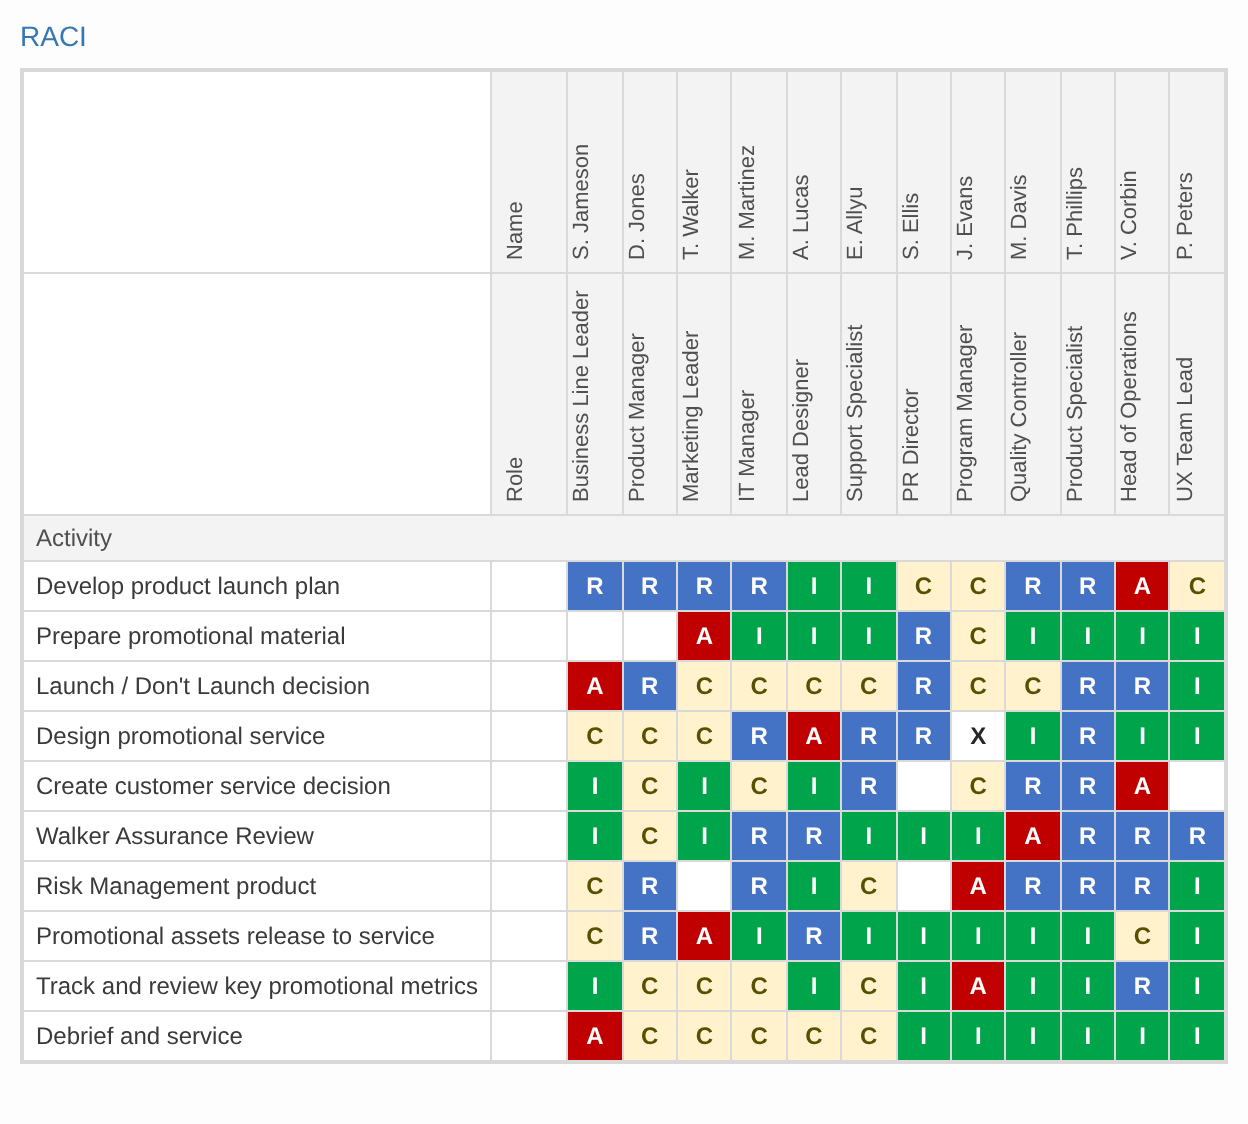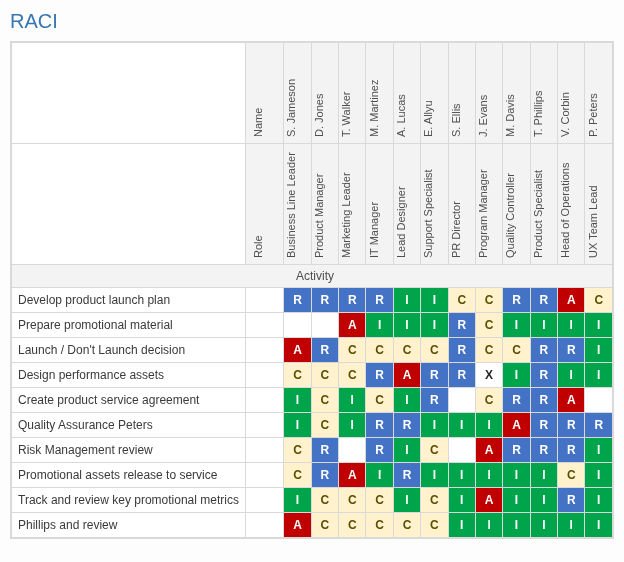--- a/index.html
+++ b/index.html
@@ -4,21 +4,21 @@
 <style>
   body {
     margin: 0;
     padding: 10px;
     font-family: "Segoe UI", Arial, sans-serif;
     background: #FDFDFD;
     color: #262626;
   }
   .title {
     color: #3577B3;
-    font-size: 20px;
+    font-size: 14px;
     font-weight: 400;
     margin-bottom: 8px;
   }
   .raci-wrap {
     border: 1px solid #D9D9D9;
     display: inline-block;
   }
   table {
     border-collapse: collapse;
     table-layout: fixed;
@@ -53,21 +53,21 @@
     font-size: 11px;
   }
   .header-corner {
     background: #FFFFFF;
   }
 
   
   .section-row td {
     background: #F3F3F3;
     height: 22px;
-    text-align: center;
+    text-align: left;
     padding-left: 6px;
     font-size: 12px;
     color: #4F4F4F;
   }
 
   
   .body-row td {
     height: 24px;
   }
   .activity-cell {
@@ -252,69 +252,69 @@
           <td class="val val-C">C</td>
           <td class="val val-C">C</td>
           <td class="val val-R">R</td>
           <td class="val val-C">C</td>
           <td class="val val-C">C</td>
           <td class="val val-R">R</td>
           <td class="val val-R">R</td>
           <td class="val val-I">I</td>
         </tr>
         <tr class="body-row">
-          <td class="activity-cell">Design performance assets</td>
+          <td class="activity-cell">Design promotional service</td>
           <td class="spacer-cell"></td>
           <td class="val val-C">C</td>
           <td class="val val-C">C</td>
           <td class="val val-C">C</td>
           <td class="val val-R">R</td>
           <td class="val val-A">A</td>
           <td class="val val-R">R</td>
           <td class="val val-R">R</td>
           <td class="val val-X">X</td>
           <td class="val val-I">I</td>
           <td class="val val-R">R</td>
           <td class="val val-I">I</td>
           <td class="val val-I">I</td>
         </tr>
         <tr class="body-row">
-          <td class="activity-cell">Create product service agreement</td>
-          <td class="spacer-cell"></td>
-          <td class="val val-I">I</td>
-          <td class="val val-C">C</td>
-          <td class="val val-I">I</td>
-          <td class="val val-C">C</td>
-          <td class="val val-I">I</td>
-          <td class="val val-R">R</td>
-          <td class="val val-blank"></td>
-          <td class="val val-C">C</td>
-          <td class="val val-R">R</td>
-          <td class="val val-R">R</td>
-          <td class="val val-A">A</td>
-          <td class="val val-blank"></td>
-        </tr>
-        <tr class="body-row">
-          <td class="activity-cell">Quality Assurance Peters</td>
-          <td class="spacer-cell"></td>
-          <td class="val val-I">I</td>
-          <td class="val val-C">C</td>
-          <td class="val val-I">I</td>
-          <td class="val val-R">R</td>
-          <td class="val val-R">R</td>
-          <td class="val val-I">I</td>
-          <td class="val val-I">I</td>
-          <td class="val val-I">I</td>
-          <td class="val val-A">A</td>
-          <td class="val val-R">R</td>
-          <td class="val val-R">R</td>
-          <td class="val val-R">R</td>
-        </tr>
-        <tr class="body-row">
-          <td class="activity-cell">Risk Management review</td>
+          <td class="activity-cell">Create customer service decision</td>
+          <td class="spacer-cell"></td>
+          <td class="val val-I">I</td>
+          <td class="val val-C">C</td>
+          <td class="val val-I">I</td>
+          <td class="val val-C">C</td>
+          <td class="val val-I">I</td>
+          <td class="val val-R">R</td>
+          <td class="val val-blank"></td>
+          <td class="val val-C">C</td>
+          <td class="val val-R">R</td>
+          <td class="val val-R">R</td>
+          <td class="val val-A">A</td>
+          <td class="val val-blank"></td>
+        </tr>
+        <tr class="body-row">
+          <td class="activity-cell">Walker Assurance Review</td>
+          <td class="spacer-cell"></td>
+          <td class="val val-I">I</td>
+          <td class="val val-C">C</td>
+          <td class="val val-I">I</td>
+          <td class="val val-R">R</td>
+          <td class="val val-R">R</td>
+          <td class="val val-I">I</td>
+          <td class="val val-I">I</td>
+          <td class="val val-I">I</td>
+          <td class="val val-A">A</td>
+          <td class="val val-R">R</td>
+          <td class="val val-R">R</td>
+          <td class="val val-R">R</td>
+        </tr>
+        <tr class="body-row">
+          <td class="activity-cell">Risk Management product</td>
           <td class="spacer-cell"></td>
           <td class="val val-C">C</td>
           <td class="val val-R">R</td>
           <td class="val val-blank"></td>
           <td class="val val-R">R</td>
           <td class="val val-I">I</td>
           <td class="val val-C">C</td>
           <td class="val val-blank"></td>
           <td class="val val-A">A</td>
           <td class="val val-R">R</td>
@@ -348,21 +348,21 @@
           <td class="val val-I">I</td>
           <td class="val val-C">C</td>
           <td class="val val-I">I</td>
           <td class="val val-A">A</td>
           <td class="val val-I">I</td>
           <td class="val val-I">I</td>
           <td class="val val-R">R</td>
           <td class="val val-I">I</td>
         </tr>
         <tr class="body-row">
-          <td class="activity-cell">Phillips and review</td>
+          <td class="activity-cell">Debrief and service</td>
           <td class="spacer-cell"></td>
           <td class="val val-A">A</td>
           <td class="val val-C">C</td>
           <td class="val val-C">C</td>
           <td class="val val-C">C</td>
           <td class="val val-C">C</td>
           <td class="val val-C">C</td>
           <td class="val val-I">I</td>
           <td class="val val-I">I</td>
           <td class="val val-I">I</td>

